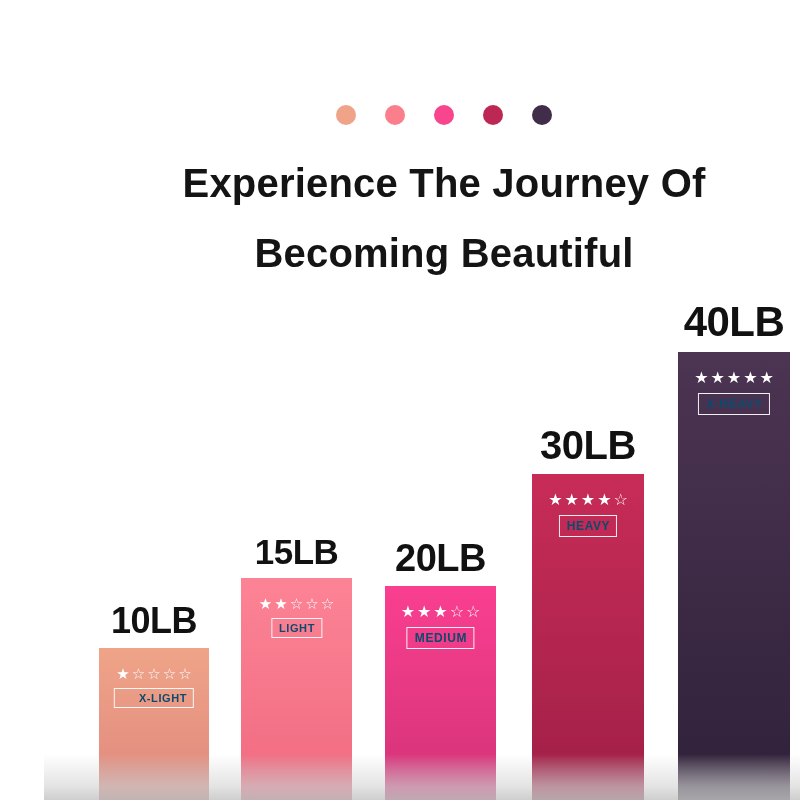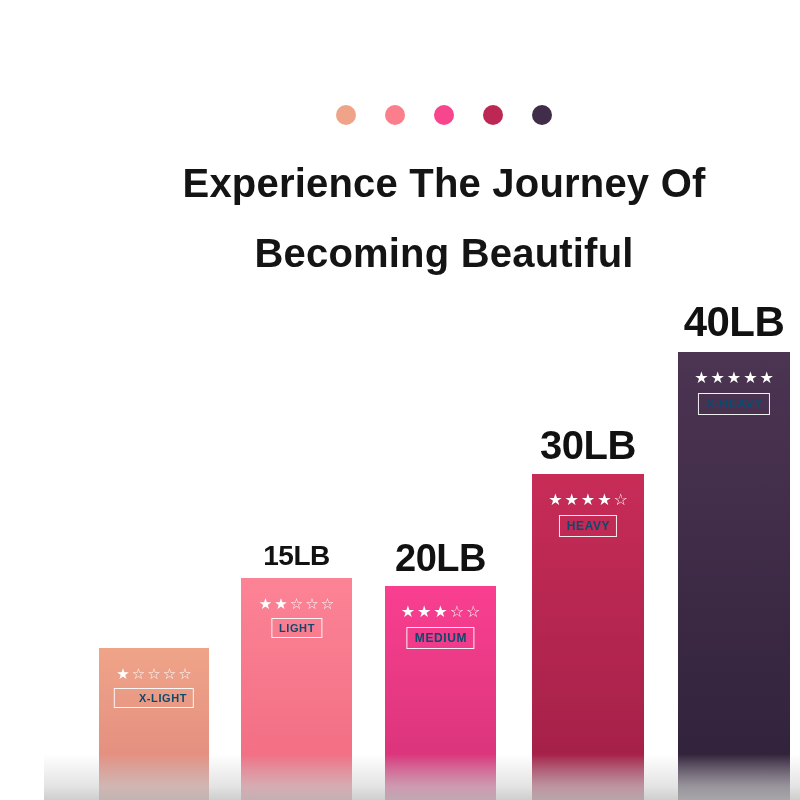--- a/index.html
+++ b/index.html
@@ -125,34 +125,35 @@
       <span class="dot" style="background: rgb(63, 45, 74);"></span>
     </div>
 
   <div id="headline">
     <span class="headline-line">Experience The Journey Of</span>
     <span class="headline-line">Becoming Beautiful</span>
   </div>
 
   <div id="chart">
       <div class="bar-group" style="left: 55px; width: 110px; height: 152px;">
+        <div class="bar-label" style="font-size: 36px;">10LB</div>
         <div class="bar">
           <div class="bar-inner" style="background: linear-gradient(rgb(239, 164, 136) 0%, rgb(224, 136, 126) 100%);"></div>
           <div class="bar-badge"><div class="stars" style="font-size: 15px;">
               <span class="star">★</span>
               <span class="star">☆</span>
               <span class="star">☆</span>
               <span class="star">☆</span>
               <span class="star">☆</span>
             </div><div class="level-box" style="font-size: 11px; padding-left: 24px;">X-LIGHT</div></div>
           <div class="bar-floor"></div>
         </div>
       </div>
       <div class="bar-group" style="left: 197px; width: 111px; height: 222px;">
-        <div class="bar-label" style="font-size: 28px;">15LB</div>
+        <div class="bar-label" style="font-size: 35px;">15LB</div>
         <div class="bar">
           <div class="bar-inner" style="background: linear-gradient(rgb(252, 131, 149) 0%, rgb(240, 106, 128) 100%);"></div>
           <div class="bar-badge"><div class="stars" style="font-size: 15px;">
               <span class="star">★</span>
               <span class="star">★</span>
               <span class="star">☆</span>
               <span class="star">☆</span>
               <span class="star">☆</span>
             </div><div class="level-box" style="font-size: 11px; text-align: right;">LIGHT</div></div>
           <div class="bar-floor"></div>

